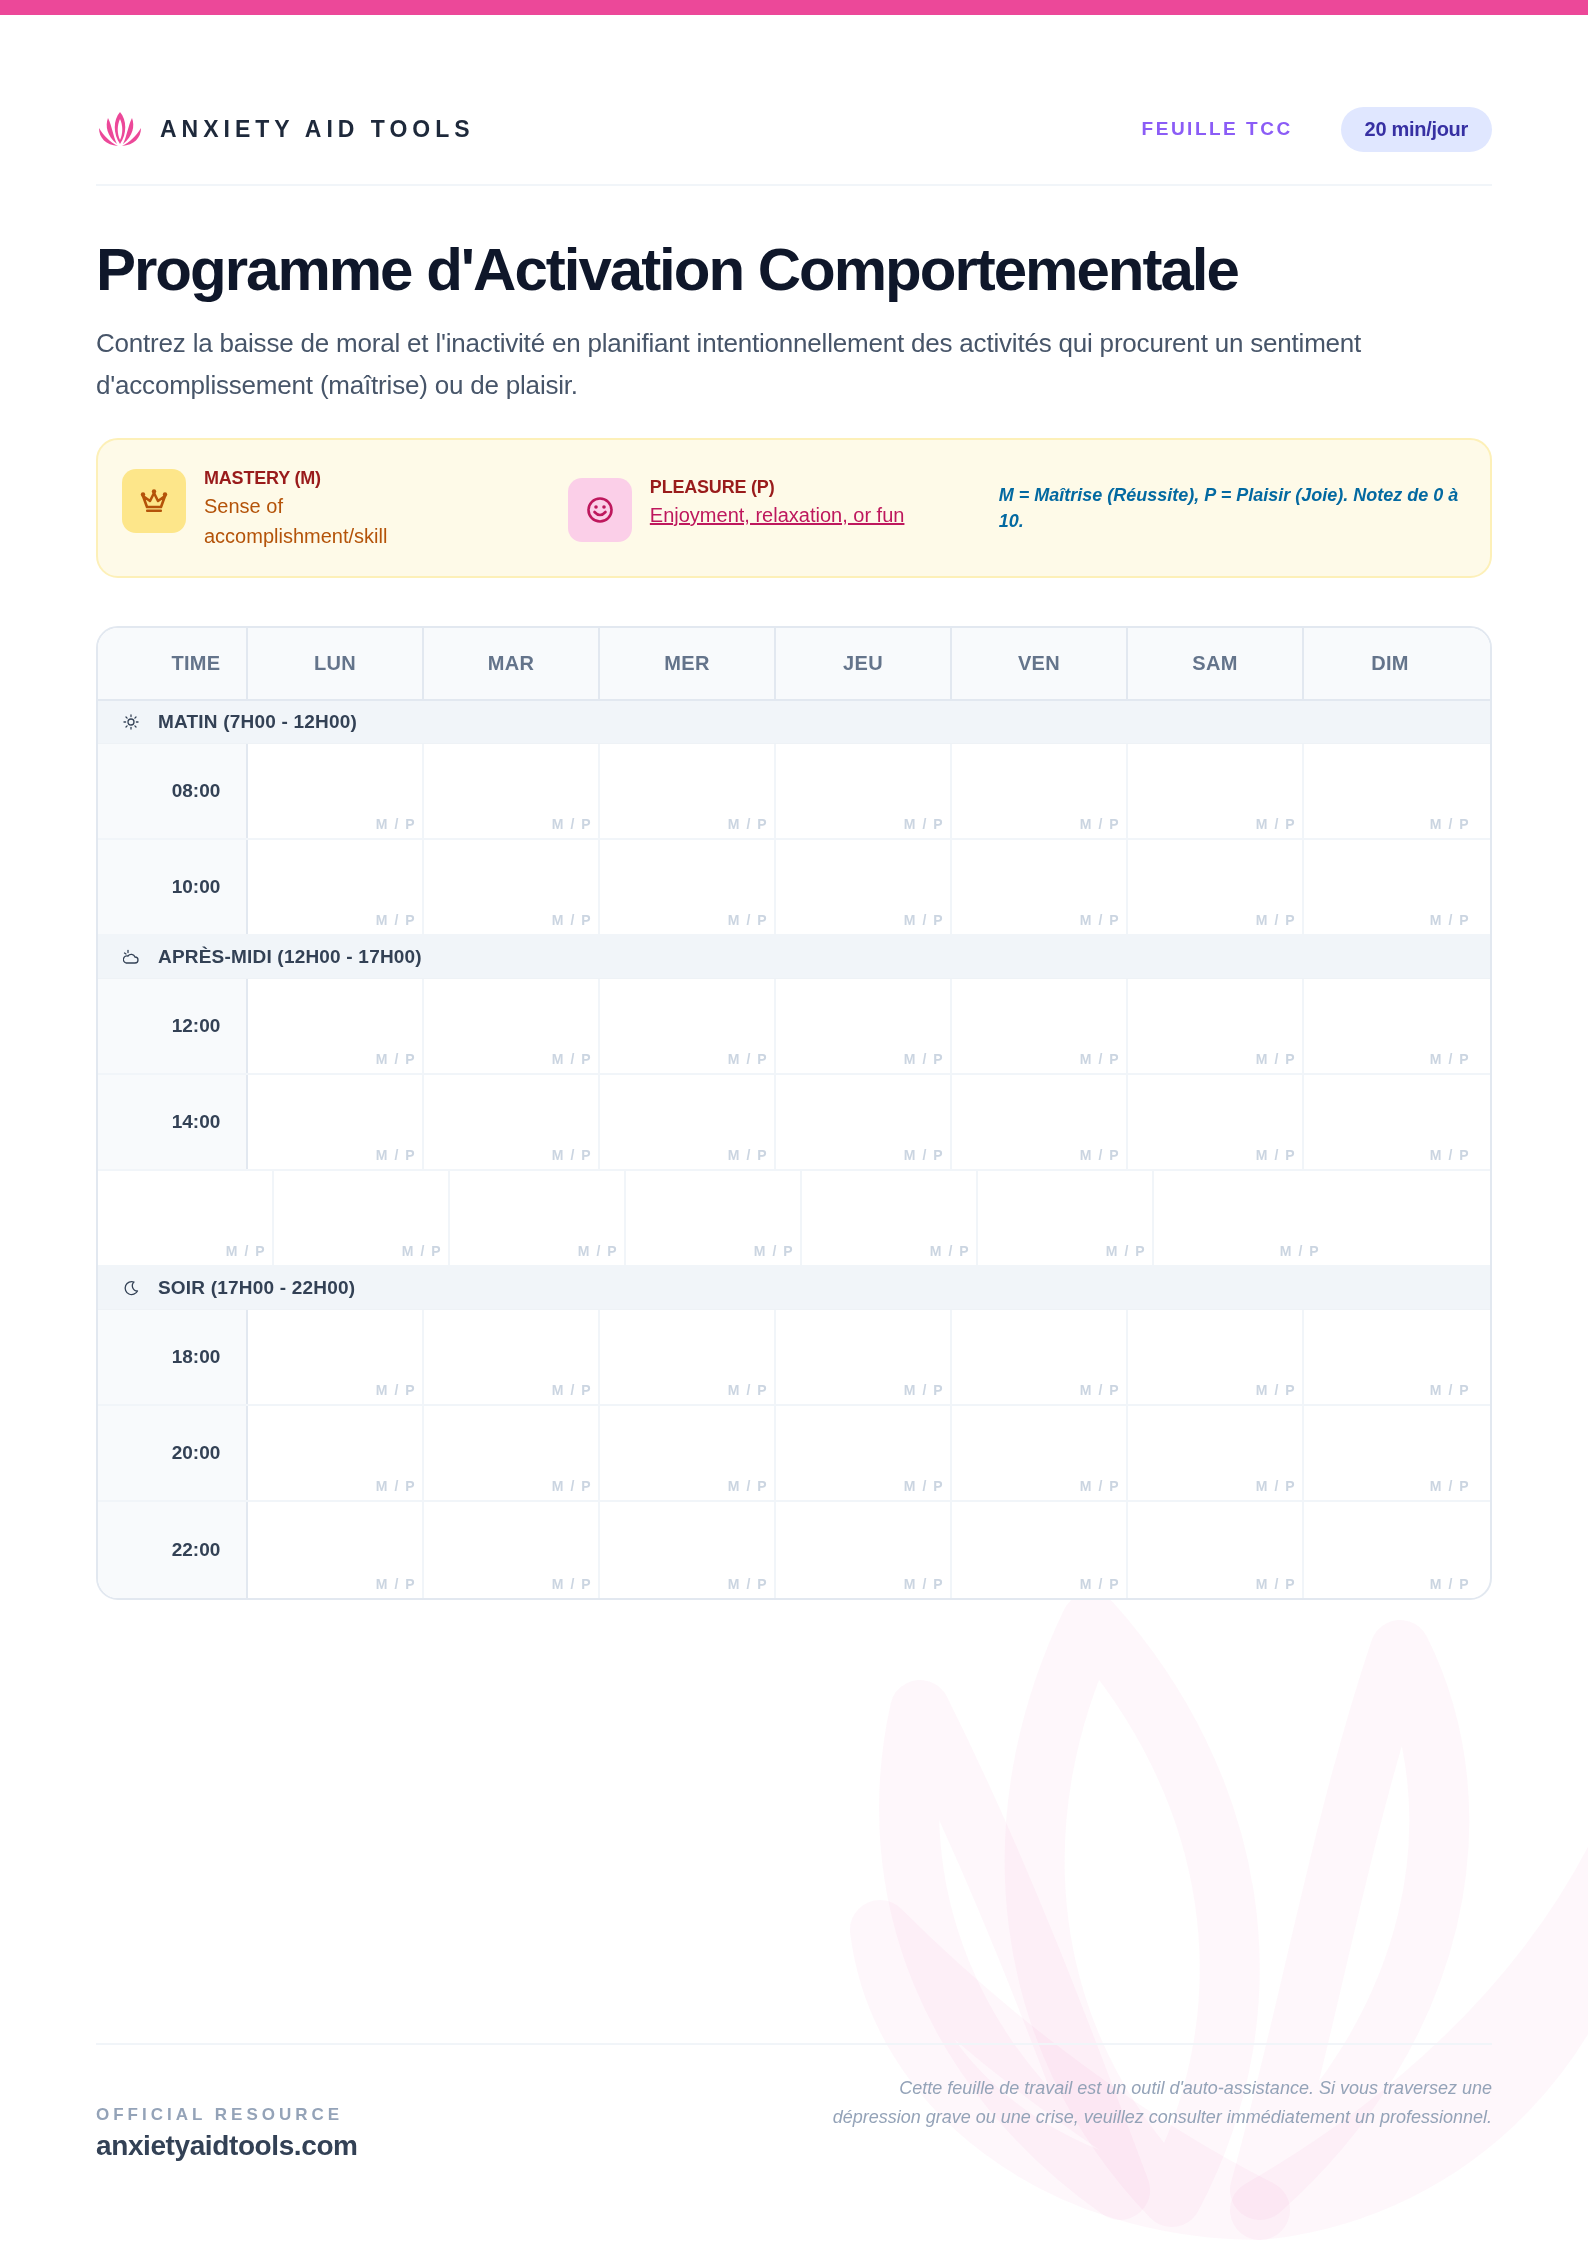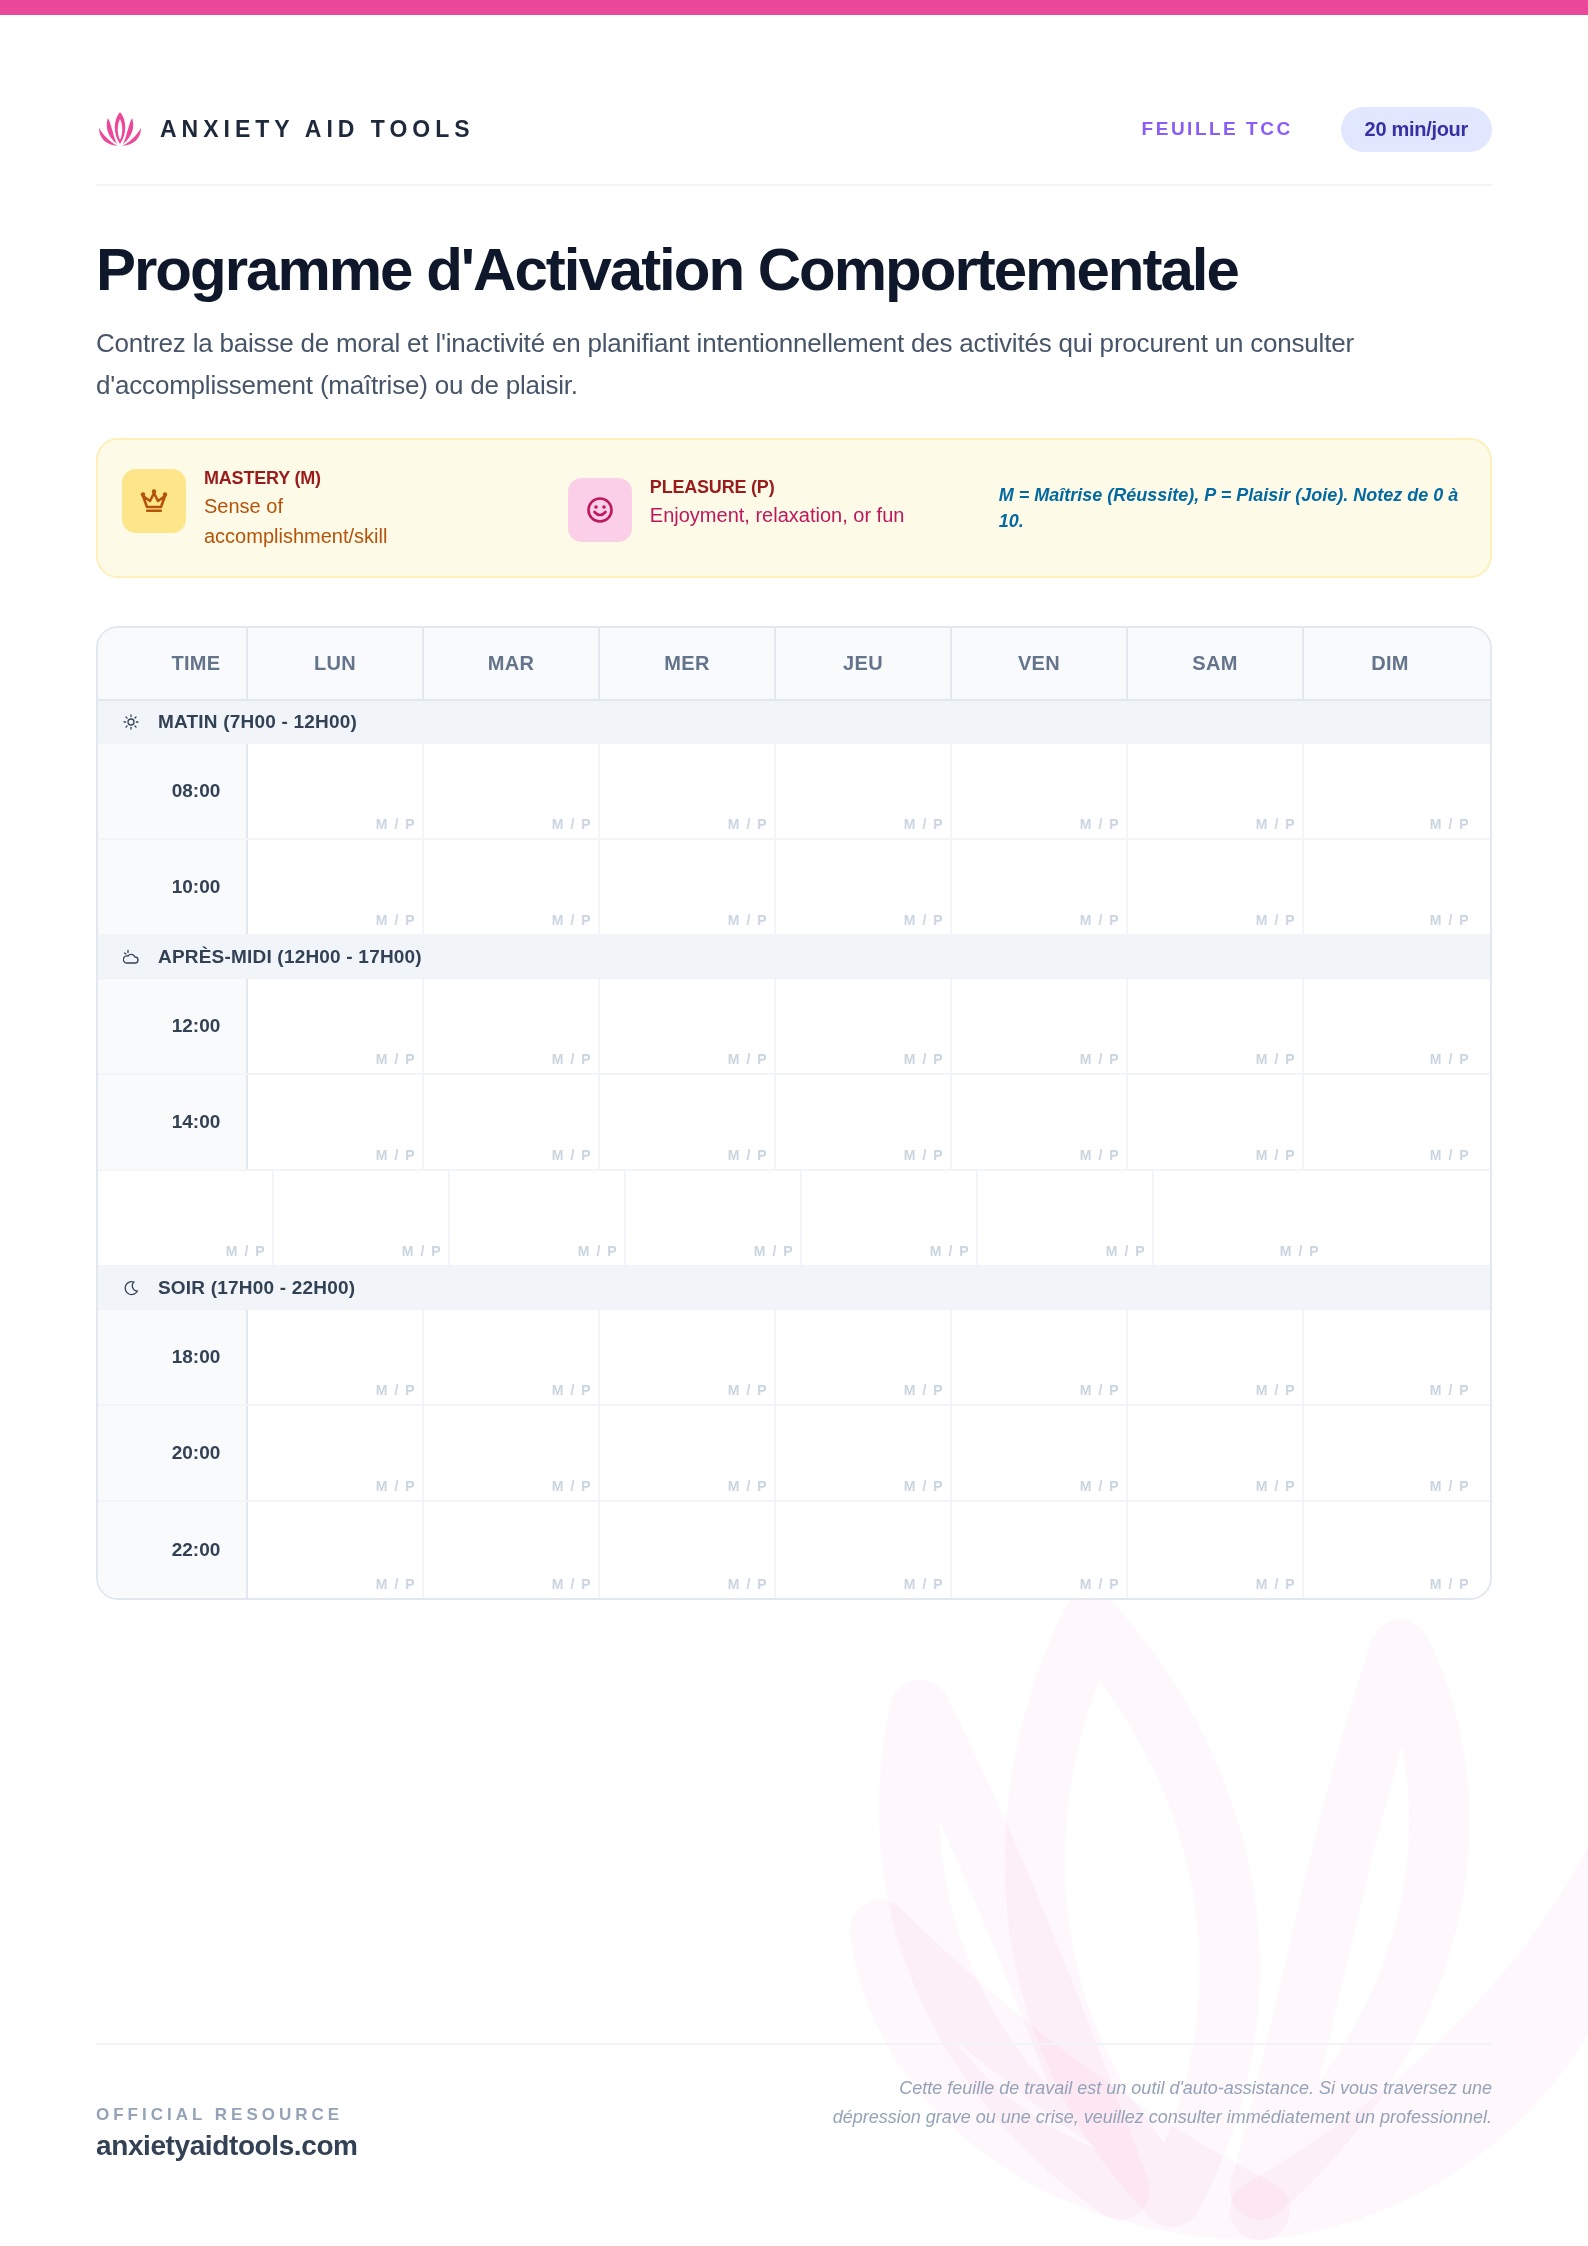--- a/index.html
+++ b/index.html
@@ -101,21 +101,21 @@
       <span class="brand-name">ANXIETY AID TOOLS</span>
     </div>
     <div class="header-right">
       <span class="sheet-type">FEUILLE TCC</span>
       <span class="time-pill">20 min/jour</span>
     </div>
   </div>
   <div class="header-divider"></div>
 
   <h1 class="title">Programme d'Activation Comportementale</h1>
-  <p class="subtitle">Contrez la baisse de moral et l'inactivité en planifiant intentionnellement des activités qui procurent un consulter d'accomplissement (maîtrise) ou de plaisir.</p>
+  <p class="subtitle">Contrez la baisse de moral et l'inactivité en planifiant intentionnellement des activités qui procurent un sentiment d'accomplissement (maîtrise) ou de plaisir.</p>
 
   <div class="legend">
     <div class="legend-item mastery">
       <div class="legend-icon mastery">
         <svg width="30" height="26" viewBox="0 0 30 26" xmlns="http://www.w3.org/2000/svg">
           <path d="M4 8 L8 19 L22 19 L26 8 L19 13 L15 5 L11 13 Z" fill="none" stroke="#b45309" stroke-width="2.6" stroke-linejoin="round"></path>
           <circle cx="4" cy="6.5" r="2.2" fill="#b45309"></circle>
           <circle cx="15" cy="3.5" r="2.2" fill="#b45309"></circle>
           <circle cx="26" cy="6.5" r="2.2" fill="#b45309"></circle>
           <rect x="7" y="21.5" width="16" height="2.6" rx="1" fill="#b45309"></rect>
@@ -130,21 +130,21 @@
       <div class="legend-icon pleasure">
         <svg width="28" height="28" viewBox="0 0 28 28" xmlns="http://www.w3.org/2000/svg">
           <circle cx="14" cy="14" r="11.5" fill="none" stroke="#be185d" stroke-width="2.6"></circle>
           <circle cx="10" cy="11" r="1.8" fill="#be185d"></circle>
           <circle cx="18" cy="11" r="1.8" fill="#be185d"></circle>
           <path d="M8.5 16 Q14 22 19.5 16" fill="none" stroke="#be185d" stroke-width="2.6" stroke-linecap="round"></path>
         </svg>
       </div>
       <div class="legend-text">
         <span class="legend-label">PLEASURE (P)</span>
-        <span class="legend-desc pleasure" style="width:260px;">Enjoyment, relaxation, or fun</span>
+        <span class="legend-desc pleasure" style="width:260px;text-decoration:underline;">Enjoyment, relaxation, or fun</span>
       </div>
     </div>
     <p class="legend-note">M = Maîtrise (Réussite), P = Plaisir (Joie). Notez de 0 à 10.</p>
   </div>
 
   <div class="schedule">
     <div class="row thead">
       <div class="th col-time">TIME</div>
       <div class="th col-day">LUN</div>
       <div class="th col-day">MAR</div>

